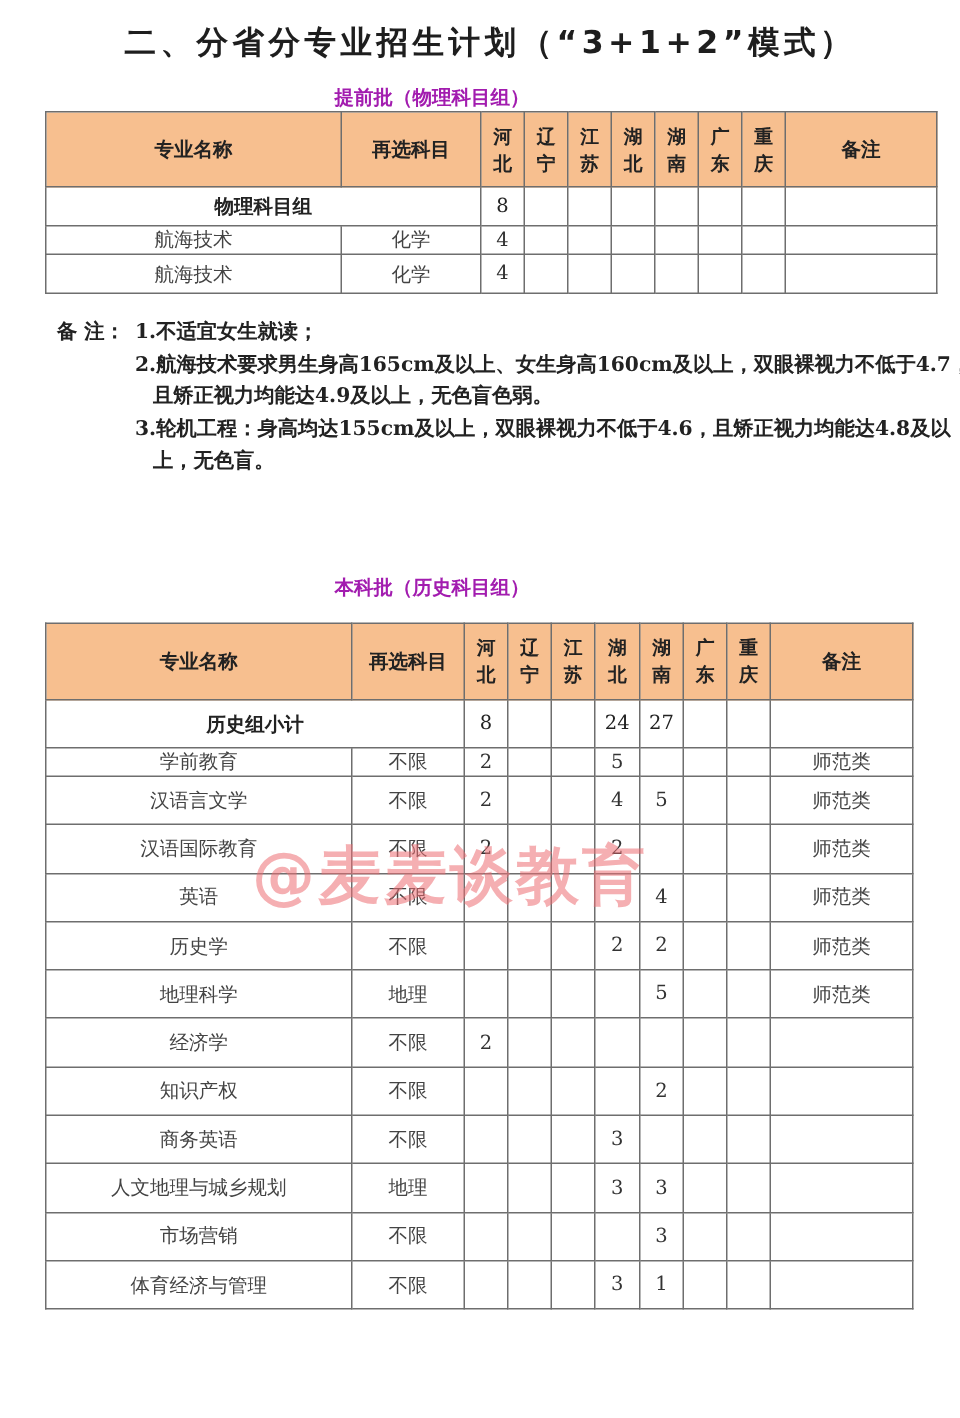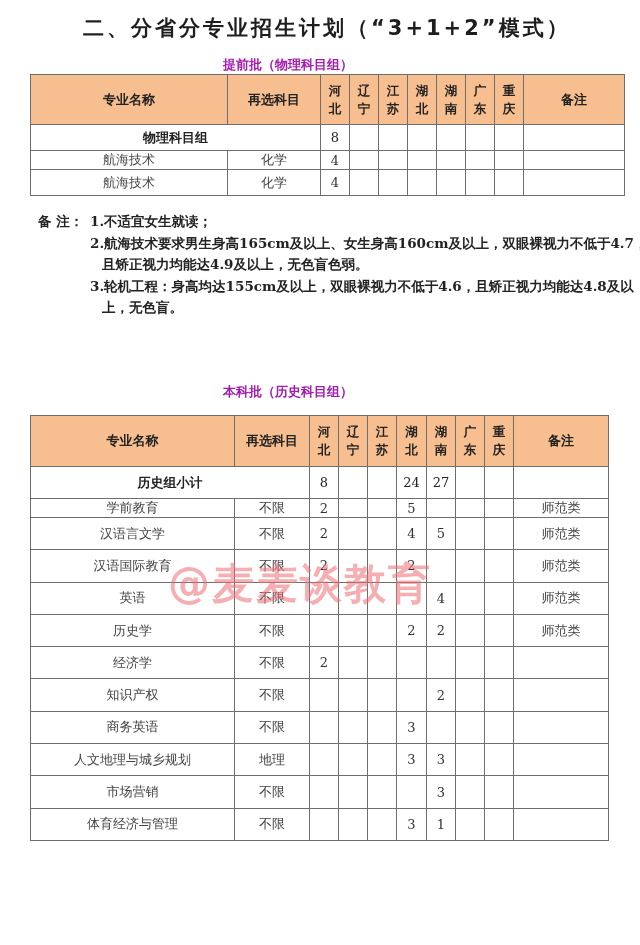--- a/index.html
+++ b/index.html
@@ -203,20 +203,32 @@
         <td class="num"></td>
         <td class="num"></td>
         <td class="num"></td>
         <td class="num">2</td>
         <td class="num">2</td>
         <td class="num"></td>
         <td class="num"></td>
         <td class="rem">师范类</td>
       </tr>
       <tr style="height: 32.3px;">
+        <td class="name">地理科学</td>
+        <td class="sub">地理</td>
+        <td class="num"></td>
+        <td class="num"></td>
+        <td class="num"></td>
+        <td class="num"></td>
+        <td class="num">5</td>
+        <td class="num"></td>
+        <td class="num"></td>
+        <td class="rem">师范类</td>
+      </tr>
+      <tr style="height: 32.3px;">
         <td class="name">经济学</td>
         <td class="sub">不限</td>
         <td class="num">2</td>
         <td class="num"></td>
         <td class="num"></td>
         <td class="num"></td>
         <td class="num"></td>
         <td class="num"></td>
         <td class="num"></td>
         <td class="rem"></td>

